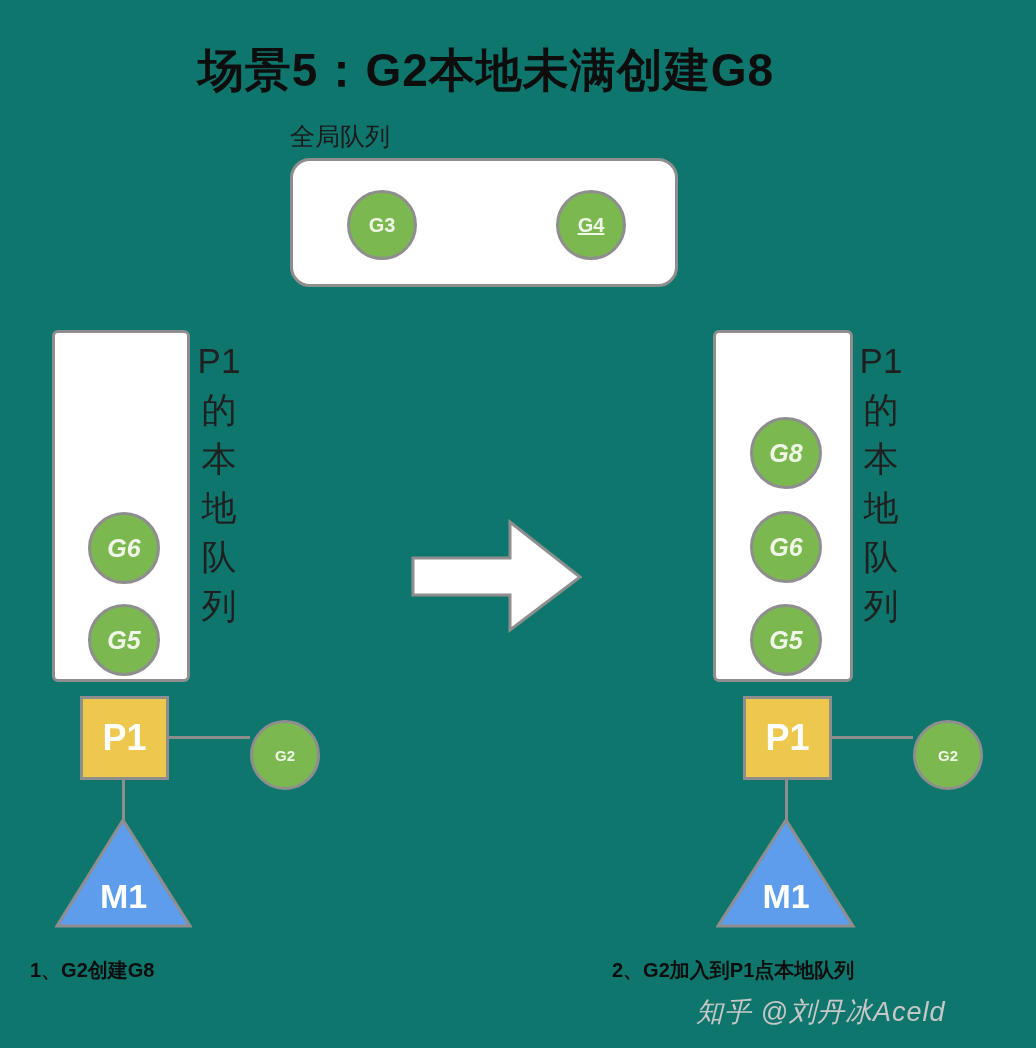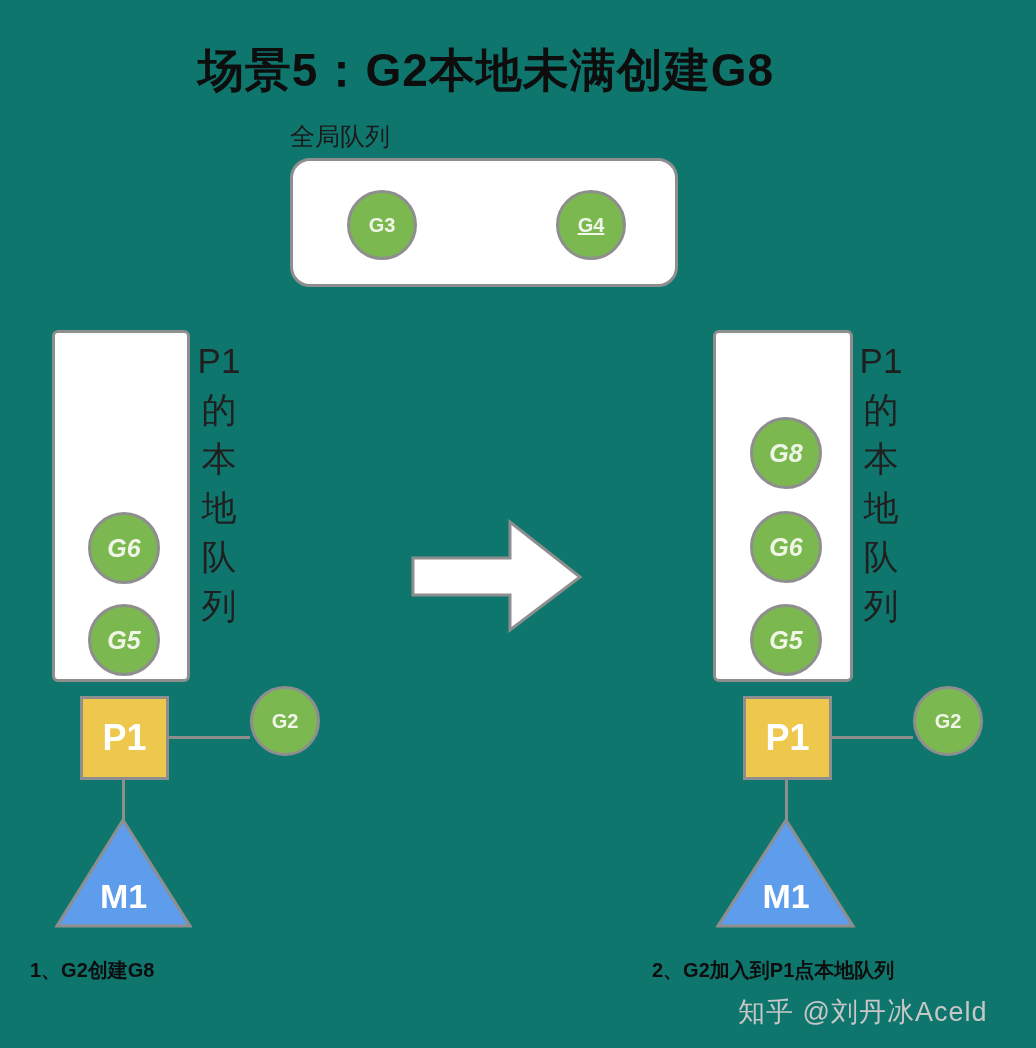--- a/index.html
+++ b/index.html
@@ -27,36 +27,36 @@
   .gcircle{position:absolute;border-radius:50%;background:#7cb850;border:3px solid #8e8e8e;
            box-sizing:border-box;display:flex;align-items:center;justify-content:center;
            color:#f0f6e7;font-weight:bold;}
   .gq-box .gcircle{width:70px;height:70px;font-size:20px;top:29px;}
   .local-box .gcircle{width:72px;height:72px;font-size:25px;left:33px;}
   .lb-right .gcircle{left:34px;}
 
   .pbox{position:absolute;width:89px;height:84px;background:#edc84d;border:3px solid #8e8e8e;
         box-sizing:border-box;display:flex;align-items:center;justify-content:center;
         color:#ffffff;font-weight:bold;font-size:36px;top:696px;}
-  .g2circle{position:absolute;width:70px;height:70px;top:686px;border-radius:50%;
+  .g2circle{position:absolute;width:70px;height:70px;top:720px;border-radius:50%;
             background:#7cb850;border:3px solid #8e8e8e;box-sizing:border-box;
             display:flex;align-items:center;justify-content:center;
-            color:#f0f6e7;font-weight:bold;font-size:20px;}
+            color:#f0f6e7;font-weight:bold;font-size:15px;}
   .hline{position:absolute;top:736px;height:3px;background:#8e8e8e;}
   .vline{position:absolute;top:780px;width:3px;height:40px;background:#8e8e8e;}
 
   .tri-wrap{position:absolute;top:816px;}
   .tri-label{position:absolute;left:0;bottom:12px;width:100%;text-align:center;
              color:#ffffff;font-weight:bold;font-size:34px;}
 
   .caption{position:absolute;top:957px;font-size:20px;font-weight:bold;color:#0d0d0d;}
   .cap-left{left:30px;}
-  .cap-right{left:612px;margin-left:40px;}
-  .watermark{position:absolute;left:738px;top:994px;font-size:27px;color:#c7c7c7;
-             letter-spacing:1px;}
+  .cap-right{left:612px;}
+  .watermark{position:absolute;left:696px;top:994px;font-size:27px;color:#c7c7c7;
+             letter-spacing:1px;font-style:italic;}
 </style>
 </head>
 <body>
 
 <div id="canvas">
 
   <div class="title">场景5：G2本地未满创建G8</div>
 
   <div class="gq-label">全局队列</div>
   <div class="gq-box">

